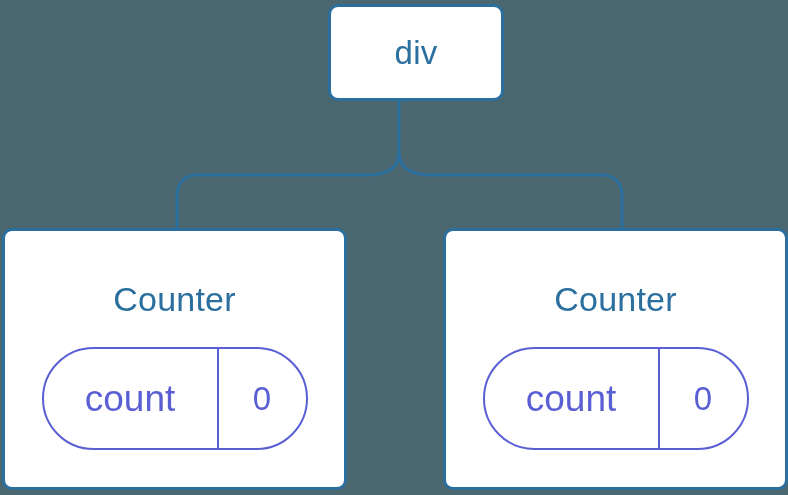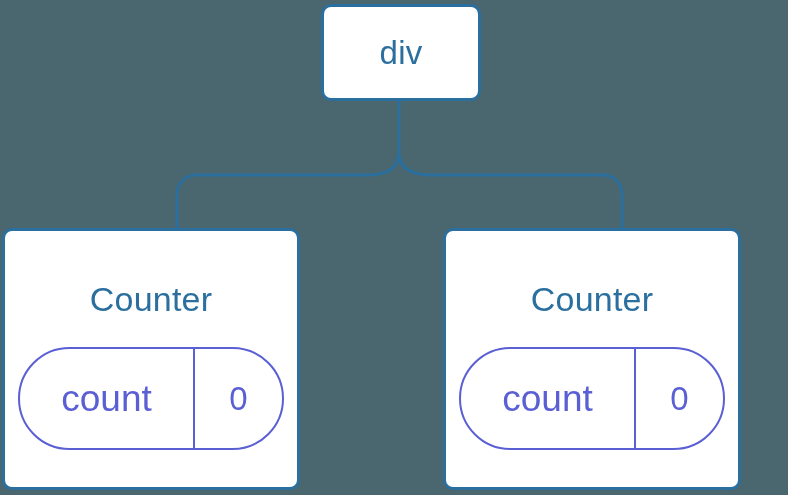--- a/index.html
+++ b/index.html
@@ -36,39 +36,39 @@
     position: absolute;
     z-index: 2;
     background: #ffffff;
     border: 3px solid #2a6f9e;
     border-radius: 10px;
     box-sizing: border-box;
   }
 
   
   #node-div {
-    left: 321px;
+    left: 328px;
     top: 4px;
-    width: 160px;
+    width: 176px;
     height: 97px;
     display: flex;
     align-items: center;
     justify-content: center;
     text-align: right;
   }
   .node-title-root {
     color: #2a6f9e;
     font-size: 33px;
     line-height: 1;
     letter-spacing: 0.2px;
   }
 
   
   .node-child {
-    width: 298px;
+    width: 345px;
     height: 262px;
     top: 228px;
     display: flex;
     flex-direction: column;
     align-items: center;
   }
   #node-counter-0 { left: 2px; }
   #node-counter-1 { left: 443px; }
 
   .node-title {

